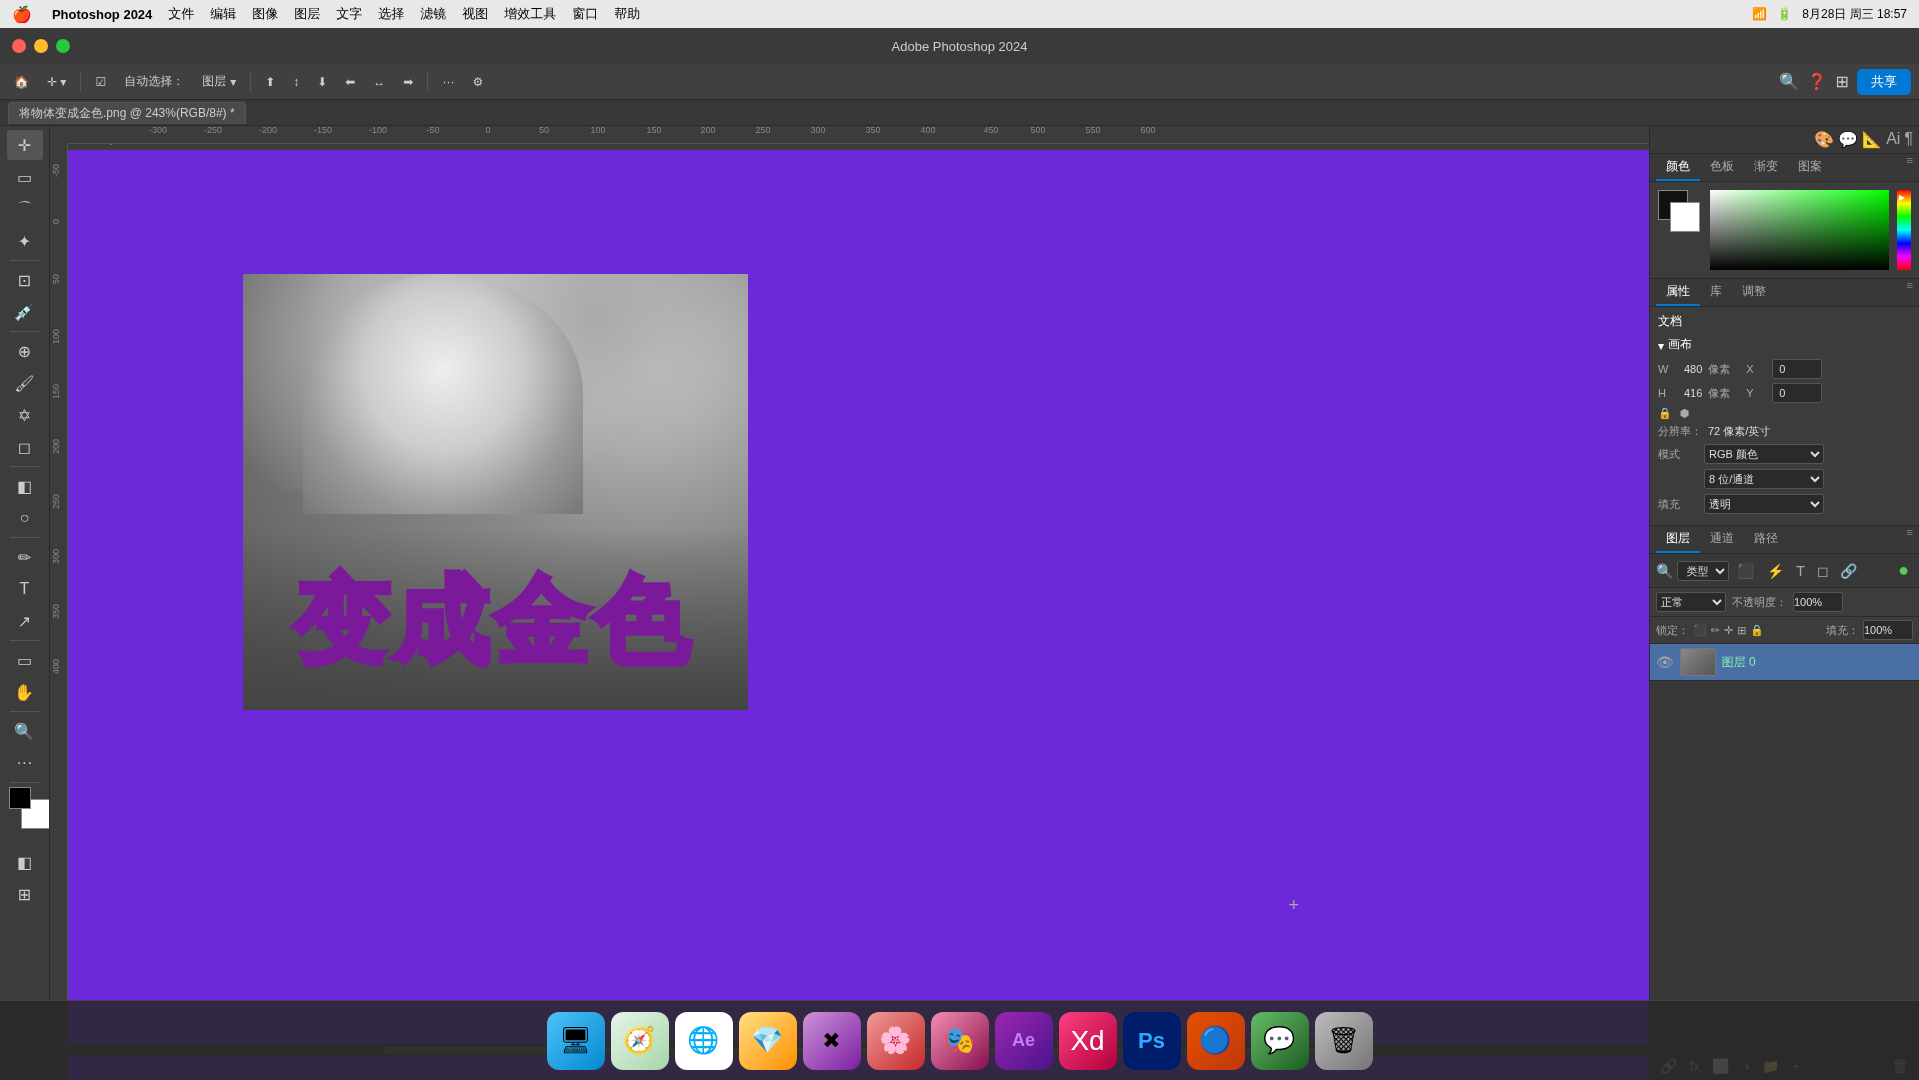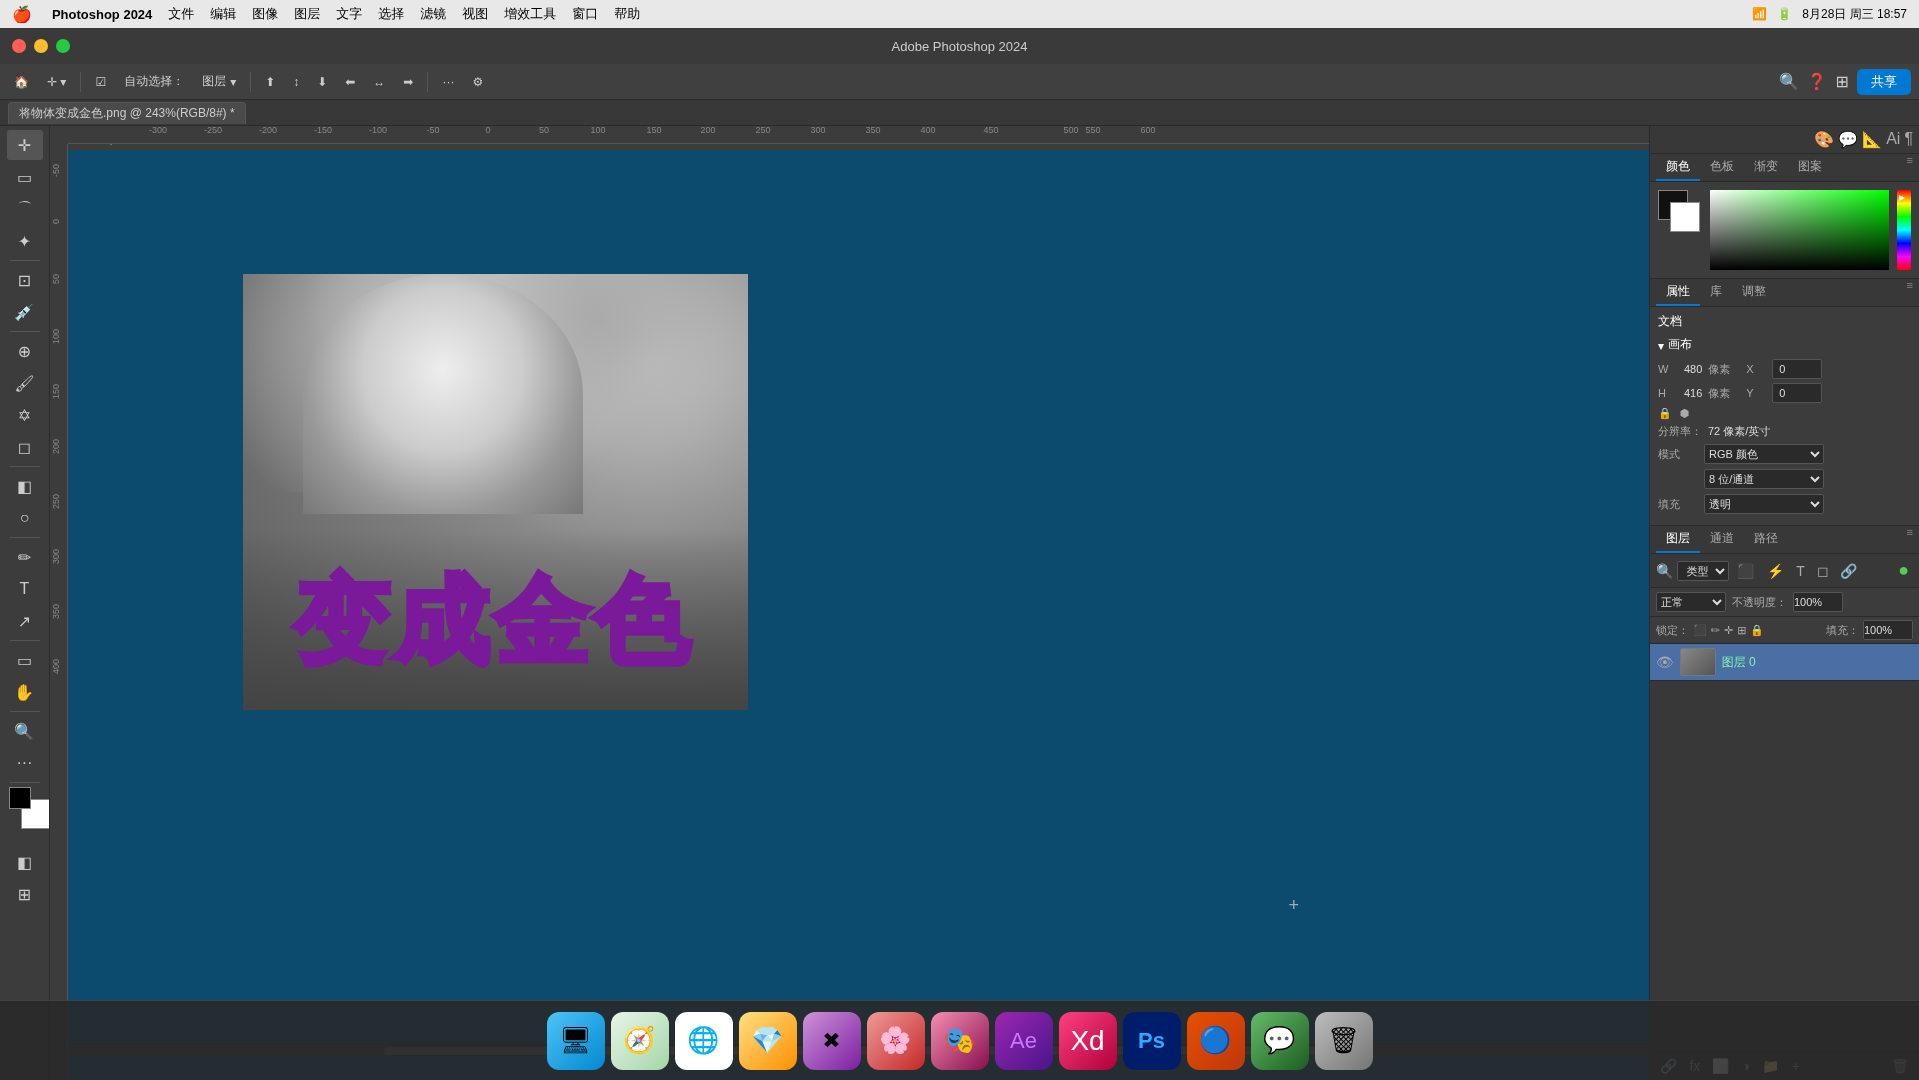--- a/index.html
+++ b/index.html
@@ -188,21 +188,21 @@
     }
     .swatch-wrapper {
       position: relative;
       width: 32px;
       height: 32px;
     }
 
     
     .canvas-area {
       flex: 1;
-      background: #0c4a6e;
+      background: #6d28d9;
       position: relative;
       overflow: hidden;
       display: flex;
       flex-direction: column;
     }
 
     
     .ruler-corner {
       position: absolute;
       top: 0;
@@ -789,21 +789,21 @@
           <span class="ruler-num" style="left:420px;">0</span>
           <span class="ruler-num" style="left:476px;">50</span>
           <span class="ruler-num" style="left:530px;">100</span>
           <span class="ruler-num" style="left:586px;">150</span>
           <span class="ruler-num" style="left:640px;">200</span>
           <span class="ruler-num" style="left:695px;">250</span>
           <span class="ruler-num" style="left:750px;">300</span>
           <span class="ruler-num" style="left:805px;">350</span>
           <span class="ruler-num" style="left:860px;">400</span>
           <span class="ruler-num" style="left:915px;margin-left:8px;">450</span>
-          <span class="ruler-num" style="left:970px;margin-left:33px;">500</span>
+          <span class="ruler-num" style="left:970px;">500</span>
           <span class="ruler-num" style="left:1025px;">550</span>
           <span class="ruler-num" style="left:1080px;">600</span>
         </div>
       </div>
       <div class="ruler-v">
         <div style="position:relative;width:100%;height:100%;">
           <span class="vruler-num" style="top:20px;">-50</span>
           <span class="vruler-num" style="top:75px;">0</span>
           <span class="vruler-num" style="top:130px;">50</span>
           <span class="vruler-num" style="top:185px;">100</span>
@@ -1045,21 +1045,21 @@
       <span style="font-size:26px;">🌸</span>
     </div>
   </div>
   <div class="dock-item">
     <div class="dock-icon-bg" style="background:linear-gradient(135deg,#f48fb1,#880e4f);">
       <span style="font-size:26px;">🎭</span>
     </div>
   </div>
   <div class="dock-item">
     <div class="dock-icon-bg" style="background:linear-gradient(135deg,#9c27b0,#4a148c);">
-      <span style="font-size:22px;color:#c678ff;font-weight:normal;">Ae</span>
+      <span style="font-size:18px;color:#c678ff;font-weight:bold;">Ae</span>
     </div>
   </div>
   <div class="dock-item">
     <div class="dock-icon-bg" style="background:linear-gradient(135deg,#ff4081,#b0003a);">
       <span style="font-size:28px;color:#fff;font-weight:normal;">Xd</span>
     </div>
   </div>
   <div class="dock-item">
     <div class="dock-icon-bg" style="background:linear-gradient(135deg,#001d6c,#001d6c);">
       <span style="font-size:22px;color:#31a8ff;font-weight:bold;">Ps</span>

